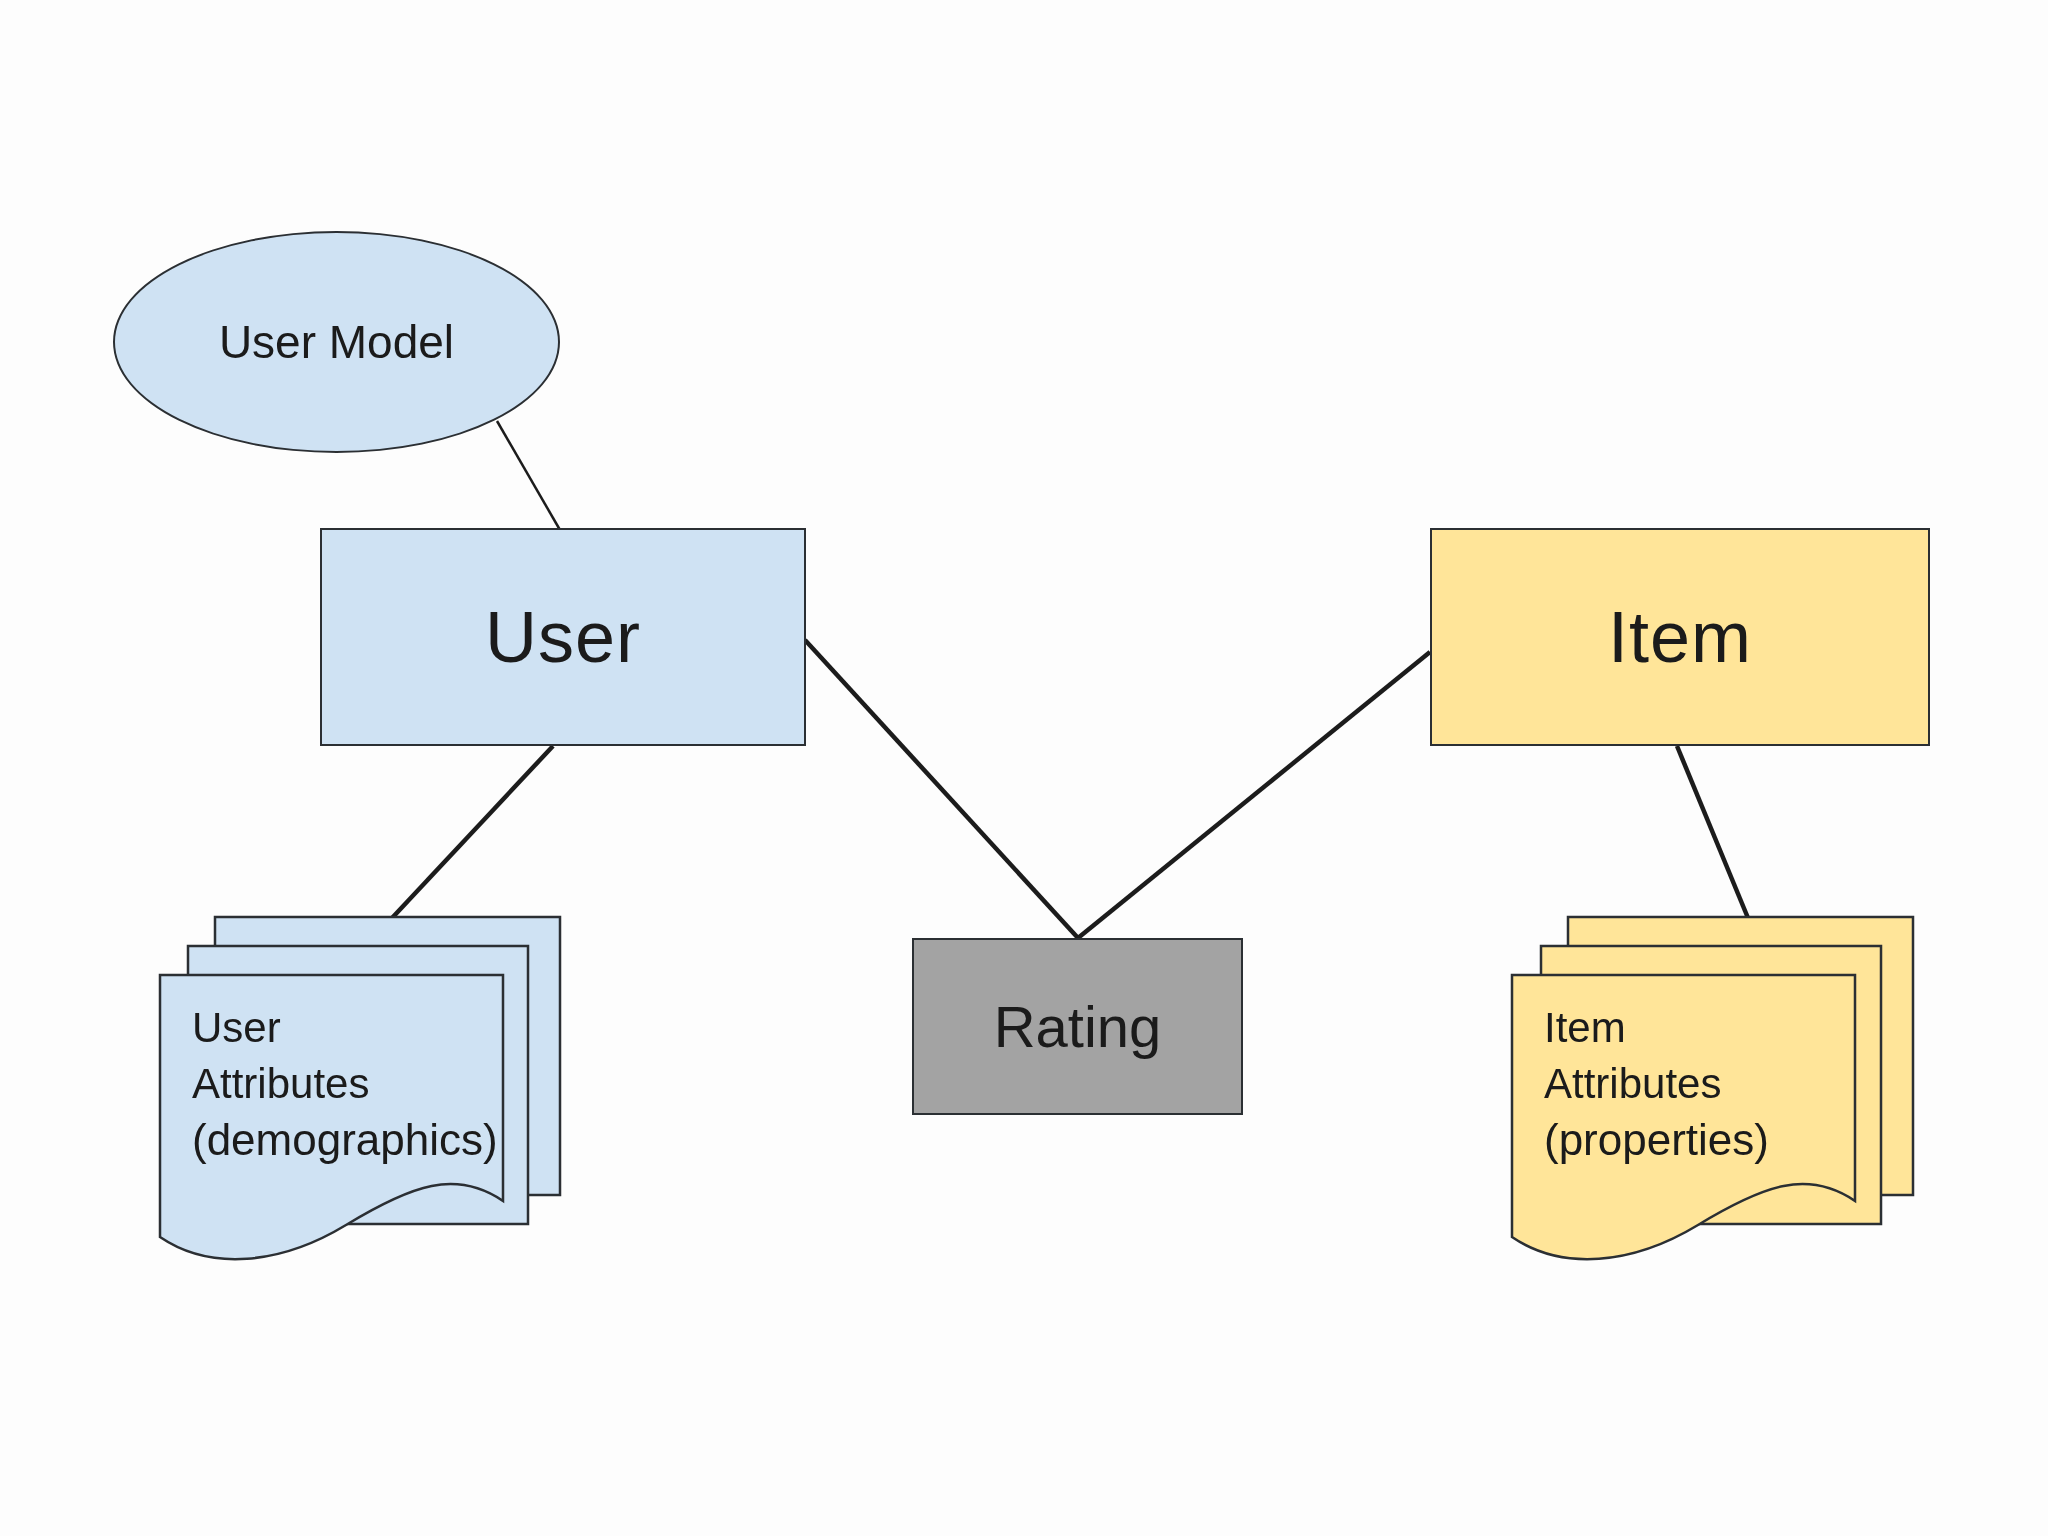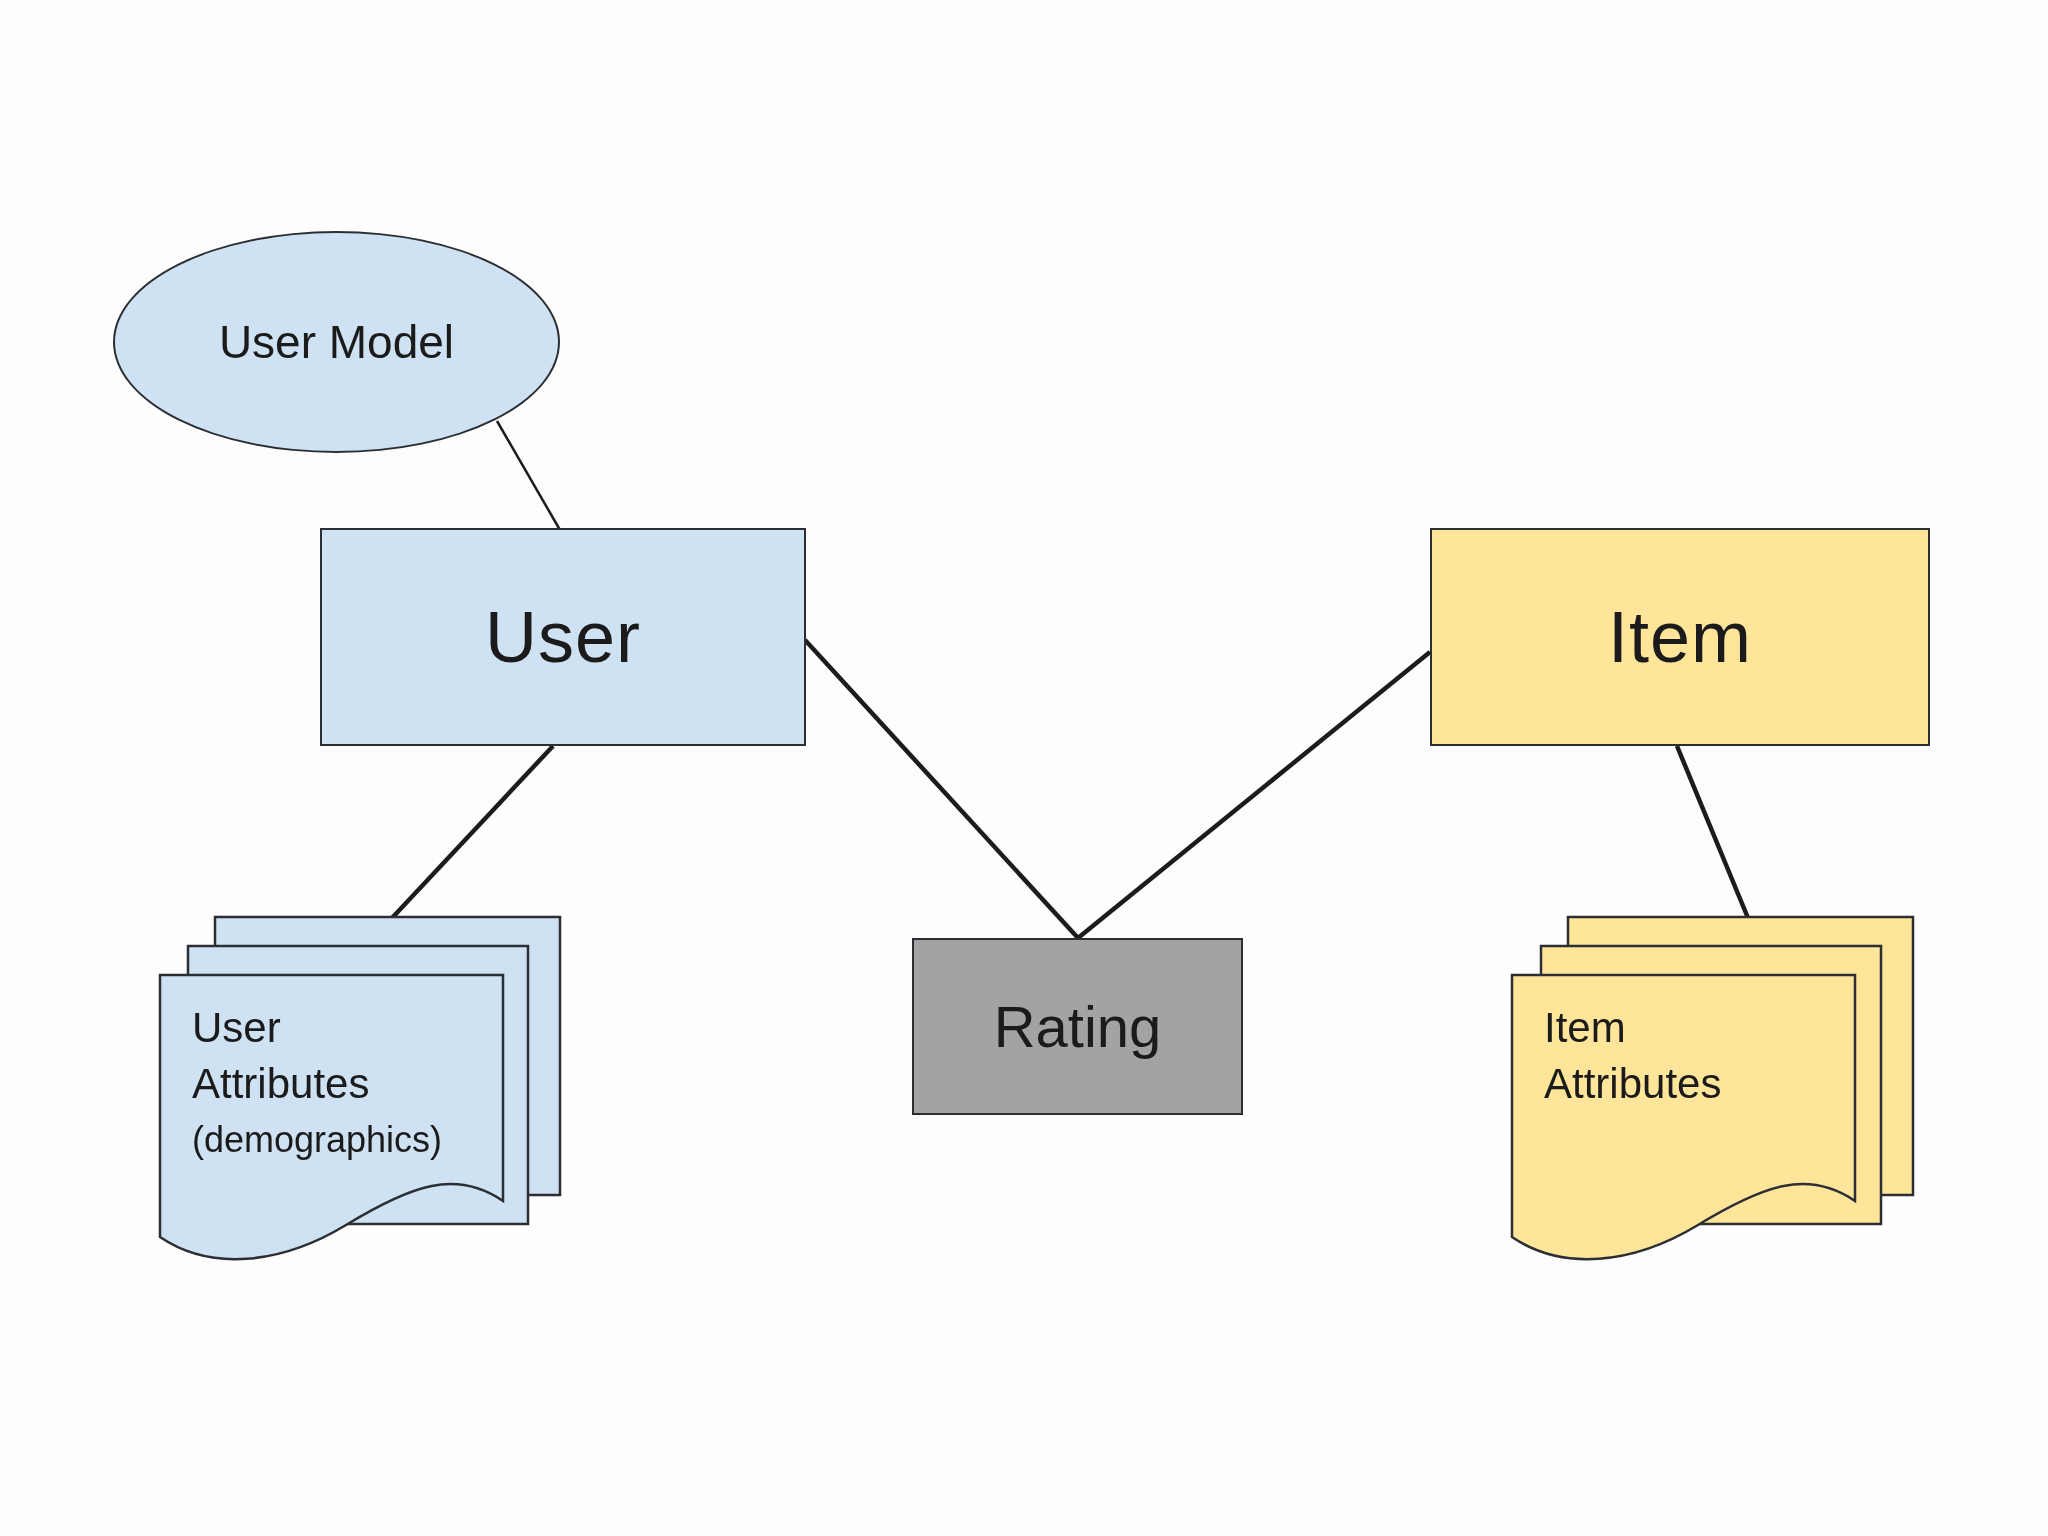--- a/index.html
+++ b/index.html
@@ -25,21 +25,21 @@
 
   .user-model{left:113px;top:231px;width:447px;height:222px;}
   .user-entity{left:320px;top:528px;width:486px;height:218px;}
   .item-entity{left:1430px;top:528px;width:500px;height:218px;}
   .rating-entity{left:912px;top:938px;width:331px;height:177px;}
 
   .attr-text{
     position:absolute;width:310px;
     font-size:42px;line-height:56px;
   }
-  .attr-text .sub{font-size:36px;}
+  .attr-text .sub{font-size:44px;}
   .user-attr-text{left:192px;top:1000px;}
   .item-attr-text{left:1544px;top:1000px;}
 </style>
 </head>
 <body>
 
 <div class="canvas">
 
   <svg class="layer" viewBox="0 0 2048 1536">
 
@@ -80,15 +80,16 @@
 
   <div class="attr-text user-attr-text">
     <div>User</div>
     <div>Attributes</div>
     <div class="sub">(demographics)</div>
   </div>
 
   <div class="attr-text item-attr-text">
     <div>Item</div>
     <div>Attributes</div>
+    <div class="sub">(properties)</div>
   </div>
 
 </div>
 
 </body></html>

